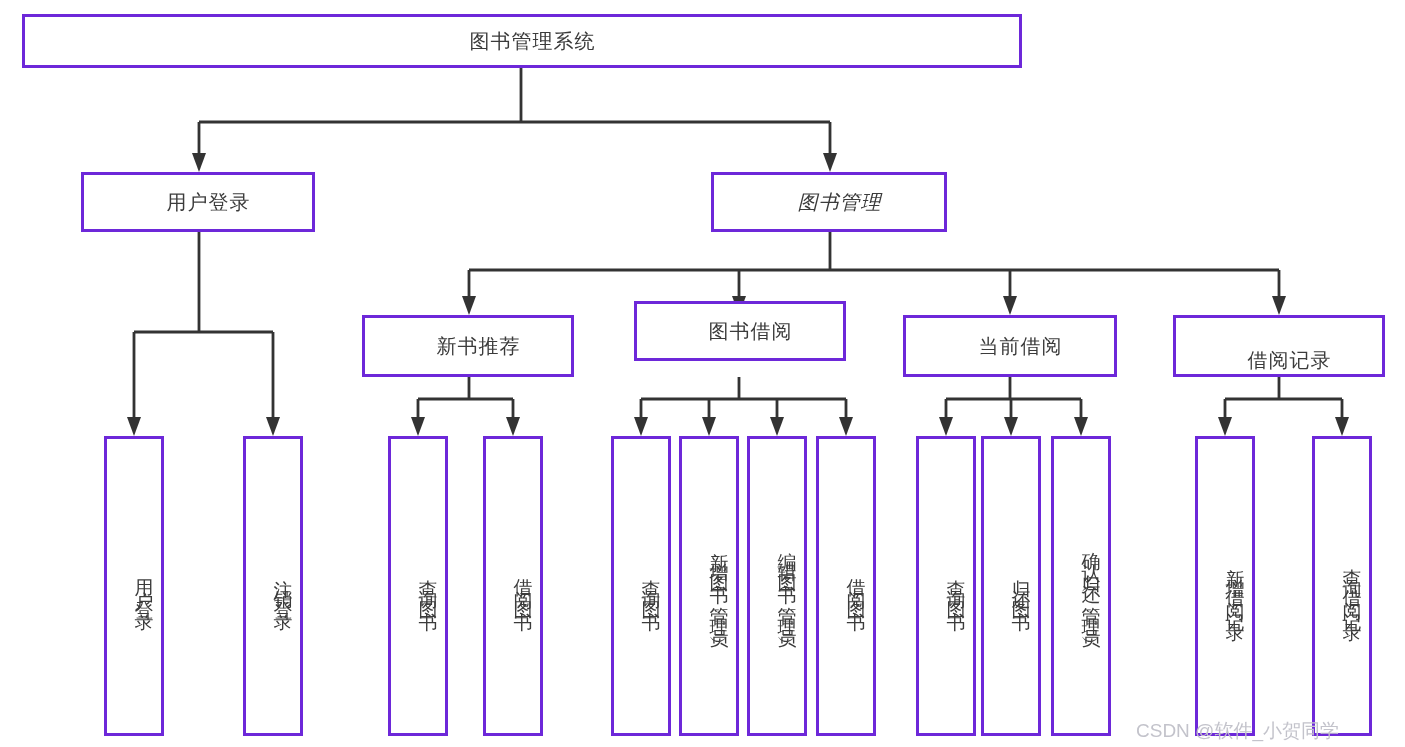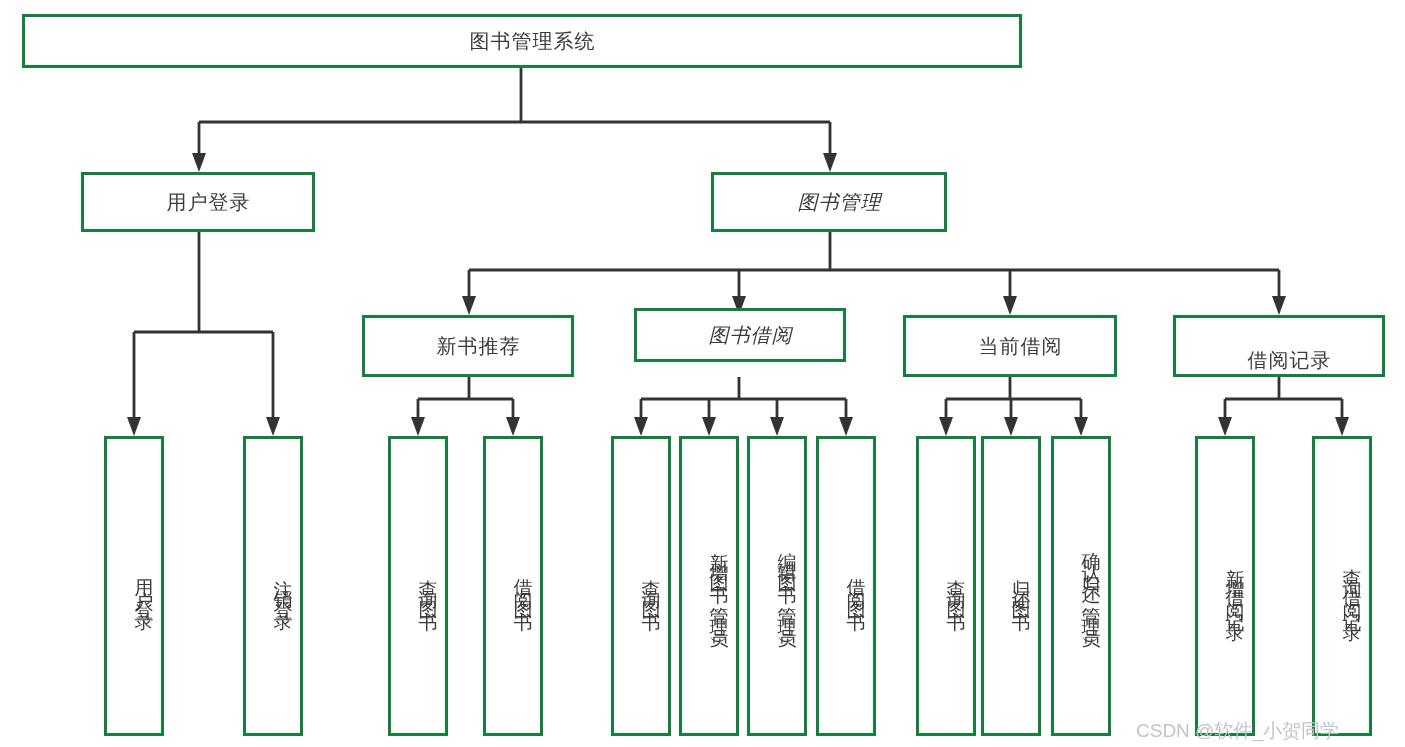--- a/index.html
+++ b/index.html
@@ -27,21 +27,21 @@
     stroke-width: 2.8;
   }
   .arrow {
     fill: #333333;
     stroke: none;
   }
   .node {
     position: absolute;
     box-sizing: border-box;
     background: #ffffff;
-    border: 3px solid #15803d;
+    border: 3px solid #6d28d9;
     display: flex;
     align-items: center;
     justify-content: center;
     color: #3b3b3b;
     z-index: 2;
     padding-left: 21px;
   }
   .node.h {
     font-size: 20px;
     letter-spacing: 1px;
@@ -108,21 +108,21 @@
   <div class="node h" style="left:81px; top:172px; width:234px; height:60px;">
     <span>用户登录</span>
   </div>
   <div class="node h" style="left:711px; top:172px; width:236px; height:60px;font-style:italic;">
     <span>图书管理</span>
   </div>
 
   <div class="node h" style="left:362px; top:315px; width:212px; height:62px;">
     <span>新书推荐</span>
   </div>
-  <div class="node h" style="left:634px; top:308px; width:212px; height:54px;font-style:italic;">
+  <div class="node h" style="left:634px; top:301px; width:212px; height:60px;">
     <span>图书借阅</span>
   </div>
   <div class="node h" style="left:903px; top:315px; width:214px; height:62px;">
     <span>当前借阅</span>
   </div>
   <div class="node h" style="left:1173px; top:315px; width:212px; height:62px;align-items:flex-end;">
     <span>借阅记录</span>
   </div>
 
   <div class="node v" style="left:104px; top:436px; width:60px; height:300px;">

